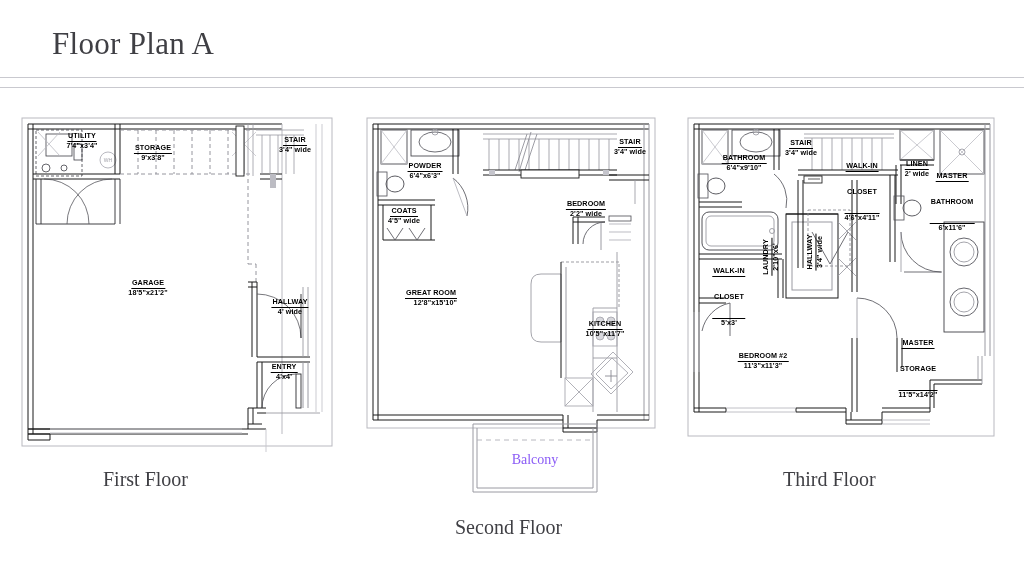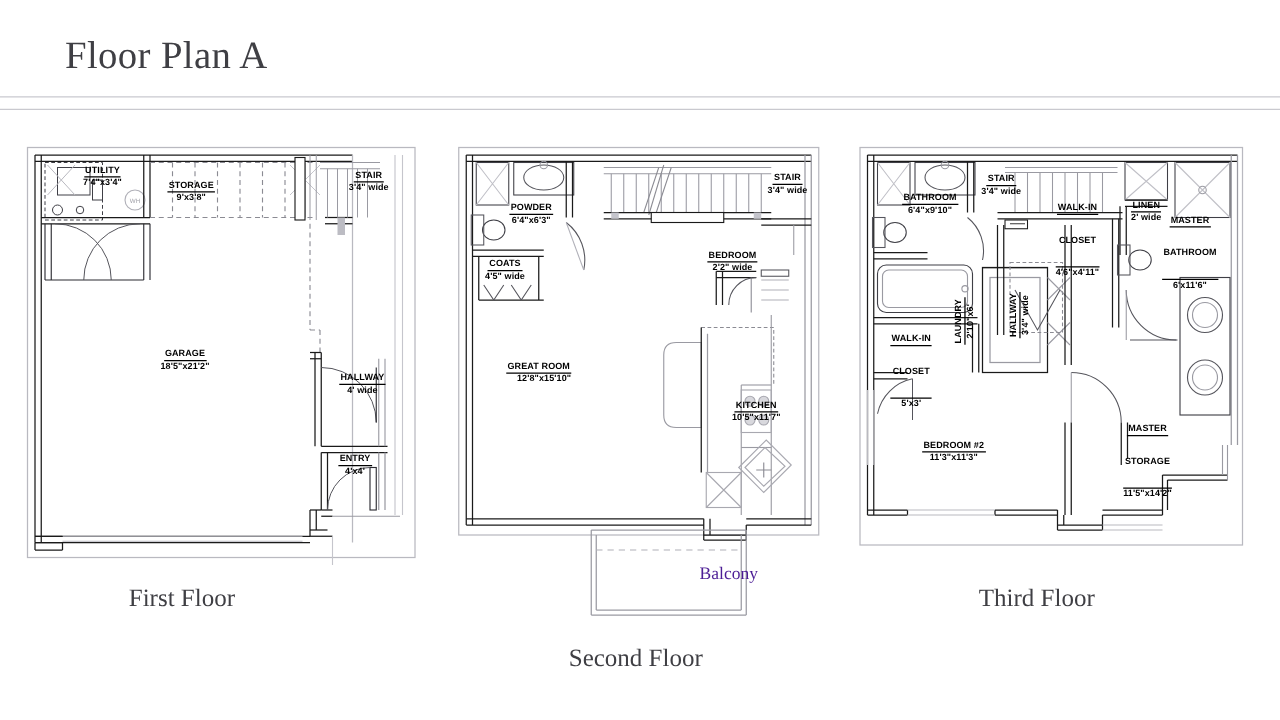--- a/index.html
+++ b/index.html
@@ -42,22 +42,22 @@
     transform:translate(-50%,0);
   }
   .rlabel .ln1{border-bottom:1px solid #000;display:inline-block;padding:0 1px;}
   .rlabel .ln2{display:block;padding-top:.5px;}
   .rlabel .ln2b{display:block;border-bottom:1px solid #000;padding:16px 1px;}
   .rlabel.vert{transform:translate(-50%,-50%) rotate(-90deg);transform-origin:center center;}
 
   .balcony-label{
     position:absolute;
     font-family:"Liberation Serif",serif;
-    font-size:14px;color:#4c1d95;
-    transform:translate(-50%,-50%);white-space:nowrap;margin-left:48px;
+    font-size:14px;color:#8b5cf6;
+    transform:translate(-50%,-50%);white-space:nowrap;
   }
 </style>
 </head>
 <body>
 
 <div id="page">
 
   <div class="page-title">Floor Plan A</div>
   <div class="rule r1"></div>
   <div class="rule r2"></div>

